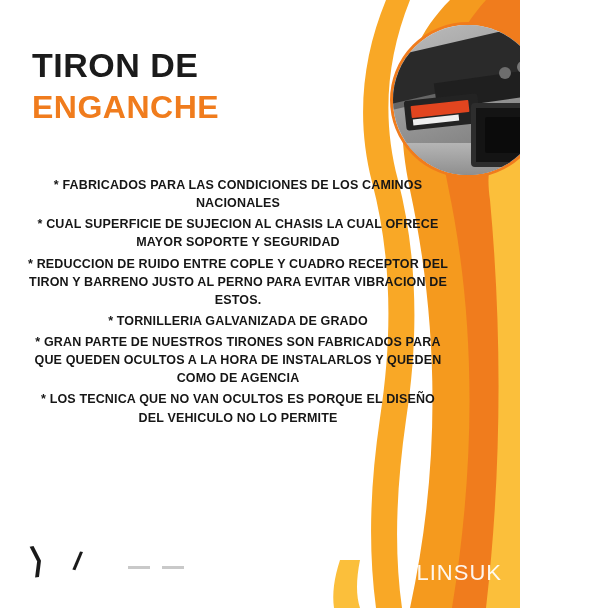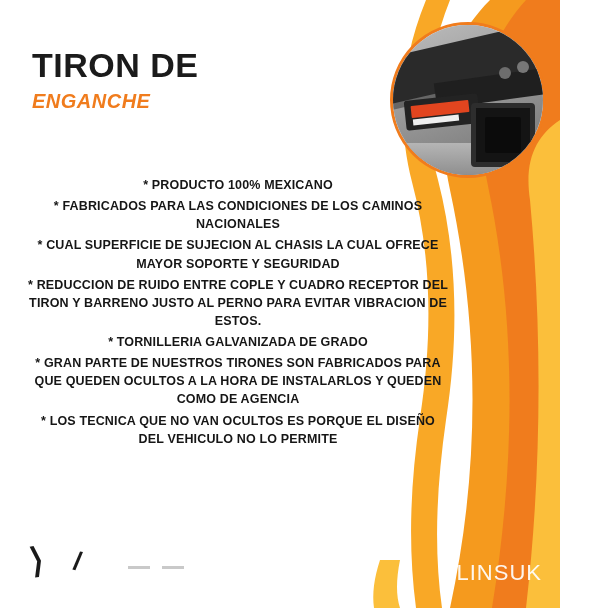--- a/index.html
+++ b/index.html
@@ -5,21 +5,21 @@
   html, body {
     margin: 0;
     padding: 0;
     background: #ffffff;
   }
   body {
     font-family: "Liberation Sans", sans-serif;
   }
   #poster {
     position: relative;
-    width: 560px;
+    width: 520px;
     height: 608px;
     background: #ffffff;
     overflow: hidden;
   }
 
   
   .ribbon-wrap {
     position: absolute;
     top: 0;
     right: 0;
@@ -39,27 +39,26 @@
   }
   .headline .line1 {
     font-size: 34px;
     font-weight: bold;
     letter-spacing: 0.5px;
     color: #1b1b1b;
     line-height: 1.05;
     margin: 0;
   }
   .headline .line2 {
-    font-size: 20px;
+    font-size: 32px;
     font-weight: bold;
     letter-spacing: 0.5px;
     color: #f07c1d;
     line-height: 1.1;
     margin: 6px 0 0 0;
-    font-style: italic;
   }
 
   
   .photo-circle {
     position: absolute;
     left: 390px;
     top: 22px;
     width: 150px;
     height: 150px;
     border-radius: 50%;
@@ -252,21 +251,20 @@
       <div class="ph-beam2"></div>
       <div class="ph-bolt"></div>
       <div class="ph-arm"></div>
       <div class="ph-label"></div>
       <div class="ph-label2"></div>
       <div class="ph-receiver"></div>
     </div>
   </div>
 
   <div class="features">
-    <p class="feature">* PRODUCTO 100% MEXICANO</p>
     <p class="feature">* FABRICADOS PARA LAS CONDICIONES DE LOS CAMINOS NACIONALES</p>
     <p class="feature">* CUAL SUPERFICIE DE SUJECION AL CHASIS LA CUAL OFRECE MAYOR SOPORTE Y SEGURIDAD</p>
     <p class="feature">* REDUCCION DE RUIDO ENTRE COPLE Y CUADRO RECEPTOR DEL TIRON Y BARRENO JUSTO AL PERNO PARA EVITAR VIBRACION DE ESTOS.</p>
     <p class="feature">* TORNILLERIA GALVANIZADA DE GRADO</p>
     <p class="feature">* GRAN PARTE DE NUESTROS TIRONES SON FABRICADOS PARA QUE QUEDEN OCULTOS A LA HORA DE INSTALARLOS Y QUEDEN COMO DE AGENCIA</p>
     <p class="feature">* LOS TECNICA QUE NO VAN OCULTOS ES PORQUE EL DISEÑO DEL VEHICULO NO LO PERMITE</p>
   </div>
 
   <div class="mark mark-comma">⟩</div>
   <div class="mark mark-slash">/</div>

